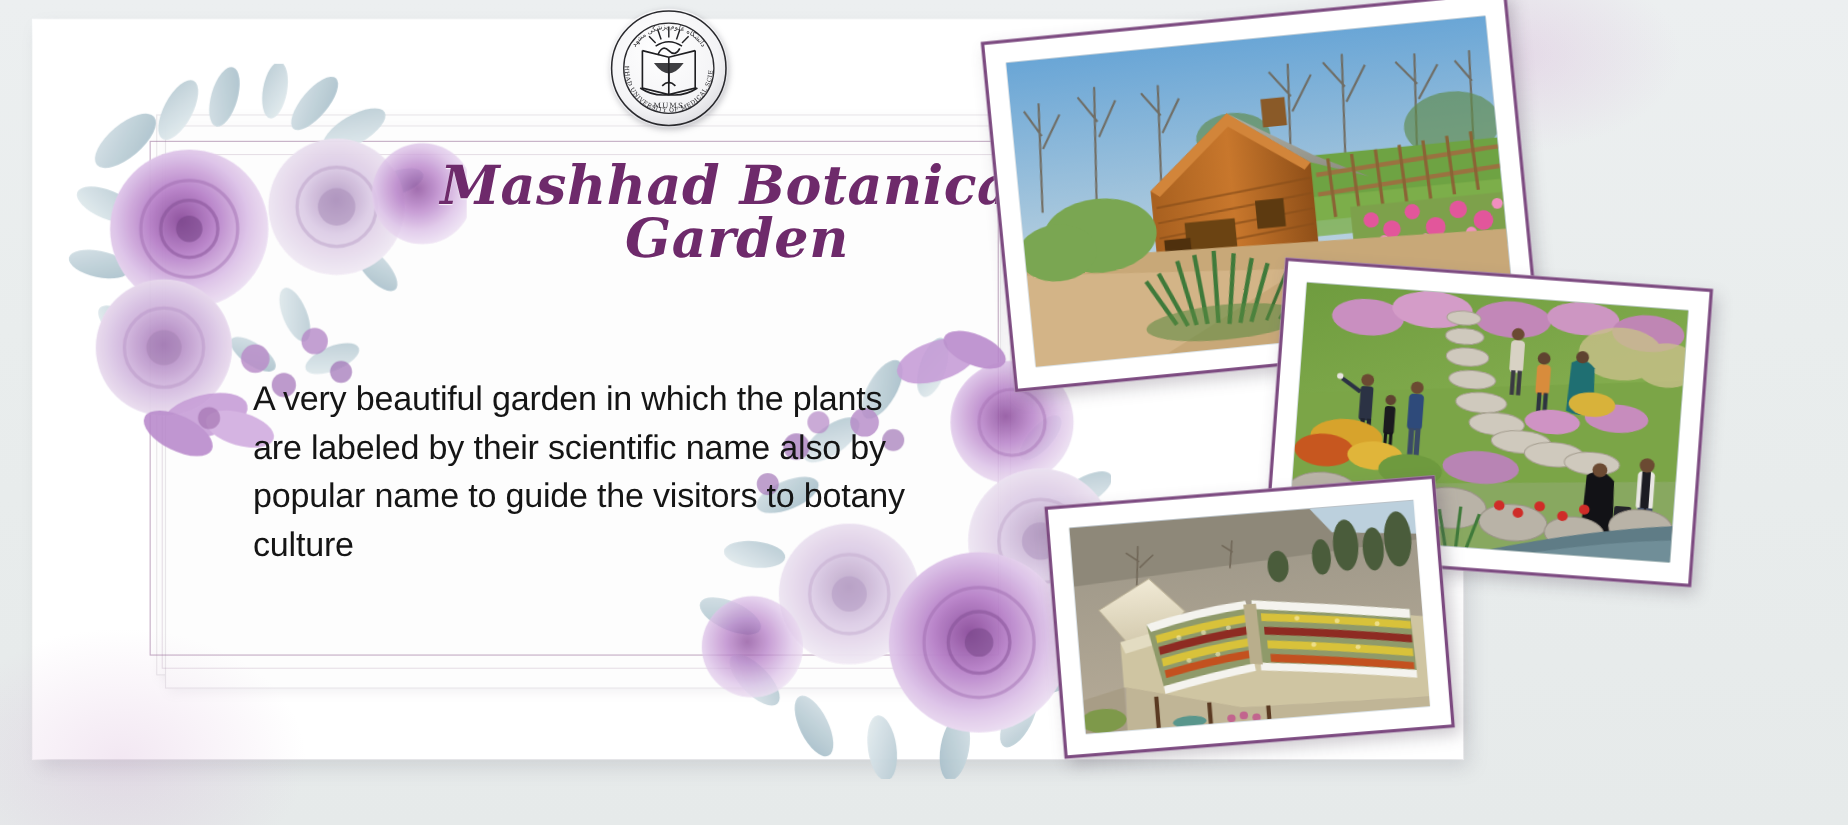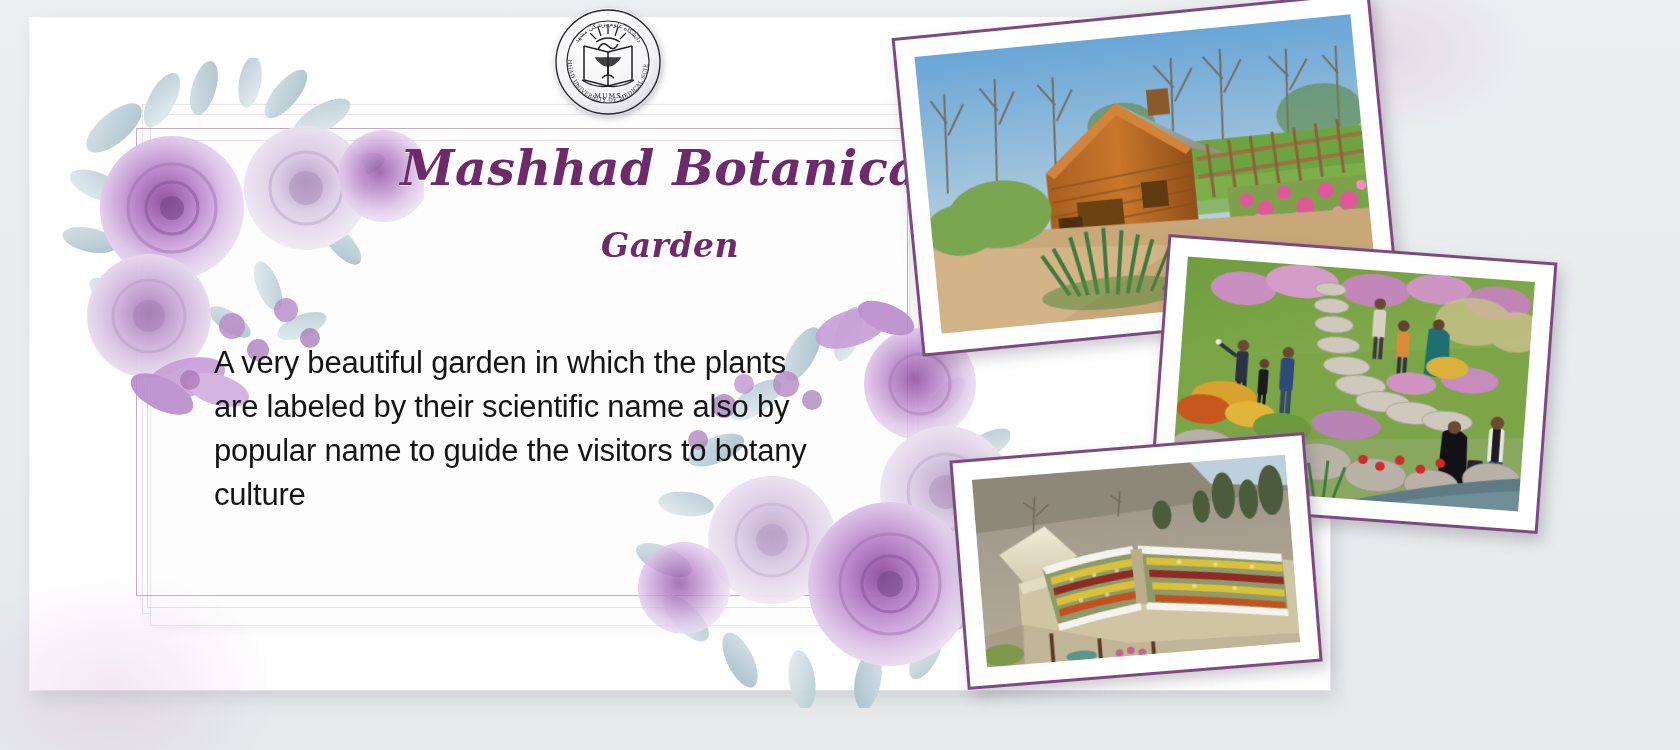--- a/index.html
+++ b/index.html
@@ -59,25 +59,25 @@
     line-height:1.0;
   }
   .title-line{
     font-family:"DejaVu Serif", serif;
     font-style:italic; font-weight:700;
     color:#6E2A6B;
     letter-spacing:.5px;
     text-shadow:0 1px 1px rgba(255,255,255,.9);
   }
   #title-line-1{ font-size:49px; }
-  #title-line-2{ font-size:33px; margin-top:36px; }
+  #title-line-2{ font-size:49px; }
 
   
   #body-text{
-    position:absolute; left:184px; top:323px;
+    position:absolute; left:200px; top:323px;
     width:600px; z-index:20;
     font-size:31px; line-height:44px;
     color:#151515;
     letter-spacing:-.2px;
   }
 
   
   .floral{ position:absolute; pointer-events:none; }
   #floral-tl{ left:24px; top:40px; width:370px; height:360px; z-index:14; }
   #floral-br{ left:560px; top:270px; width:420px; height:420px; z-index:14; }

